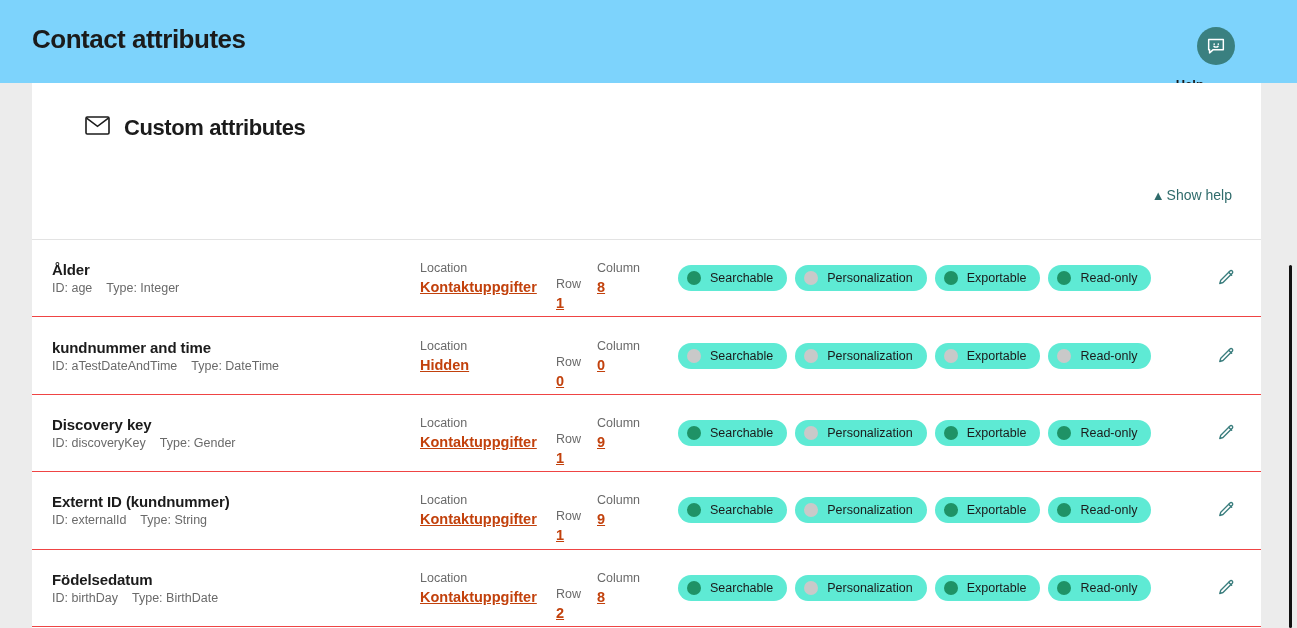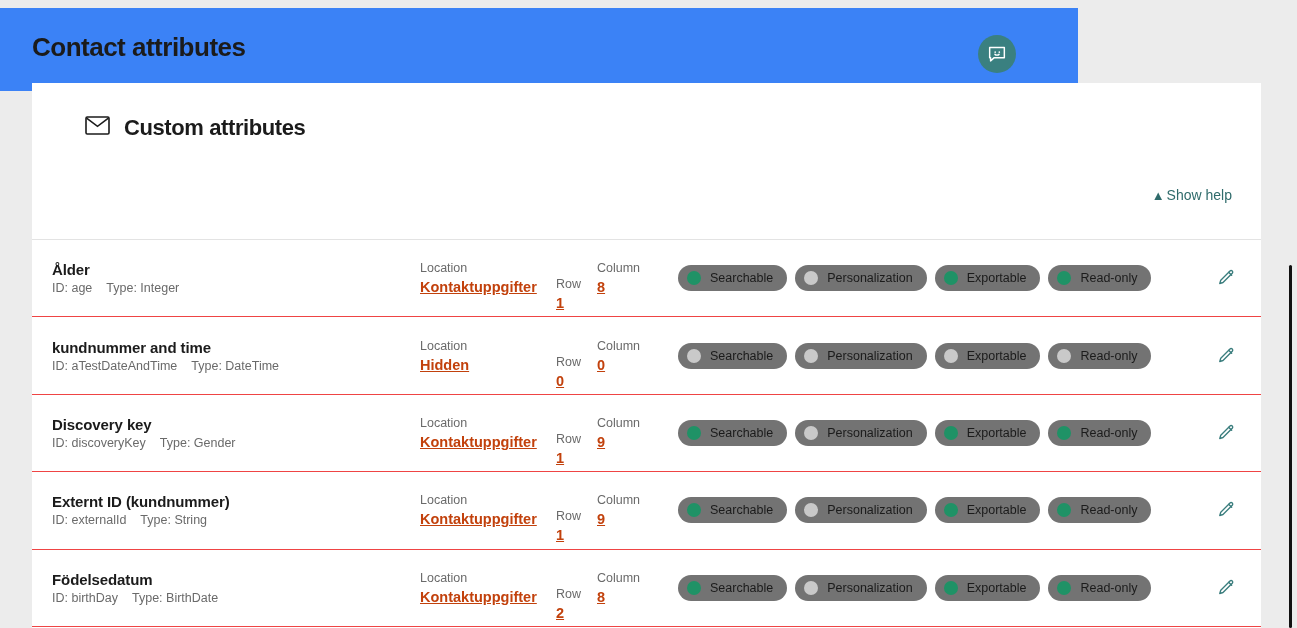--- a/index.html
+++ b/index.html
@@ -15,23 +15,23 @@
   .page {
     position: relative;
     width: 1297px;
     height: 628px;
     background: #ececec;
   }
 
   
   .topbar {
     position: absolute;
-    left: 0; top: 8px;
-    width: 1078px; height: 83px;
-    background: #3b82f6;
+    left: 0; top: 0;
+    width: 1297px; height: 83px;
+    background: #7dd3fc;
   }
   .page-title {
     position: absolute;
     left: 32px; top: 24px;
     font-size: 26px;
     font-weight: 700;
     letter-spacing: -0.5px;
     color: #1b1b1b;
   }
   .help-block {
@@ -179,21 +179,21 @@
     align-items: center;
     gap: 8px;
   }
   .pill {
     display: inline-flex;
     align-items: center;
     gap: 9px;
     height: 26px;
     padding: 0 14px 0 9px;
     border-radius: 13px;
-    background: #737373;
+    background: #5eead4;
     font-size: 12.5px;
     color: #1b1b1b;
     white-space: nowrap;
     cursor: default;
   }
   .dot {
     width: 14px; height: 14px;
     border-radius: 50%;
     background: #c9c9c9;
     flex: none;

